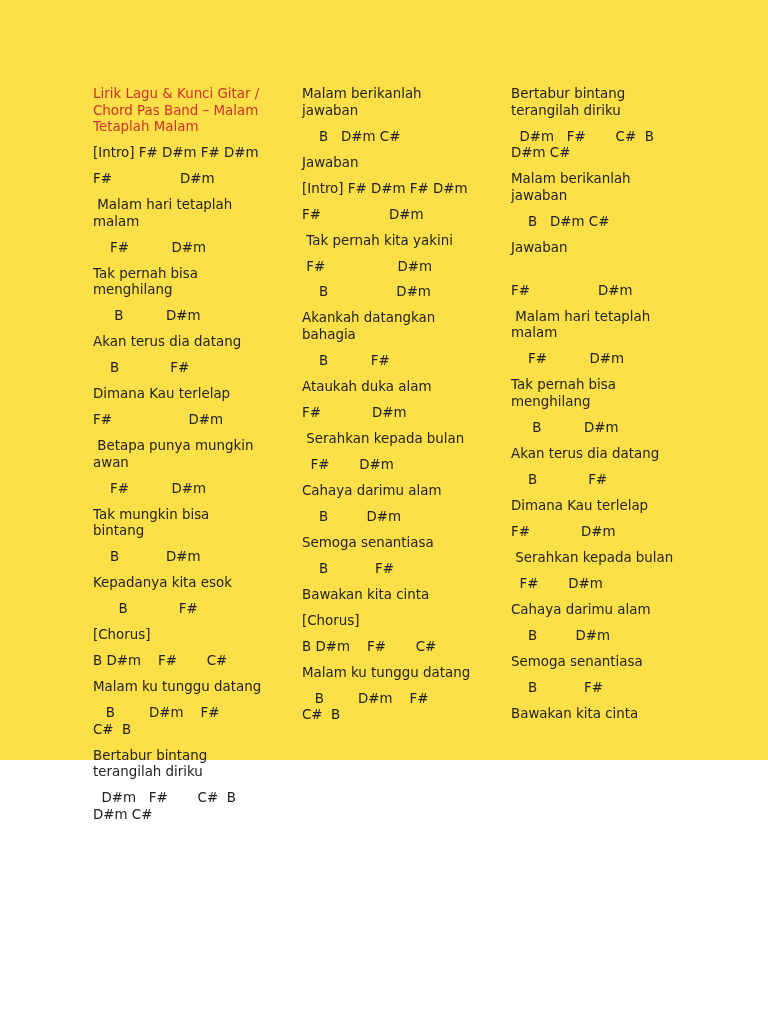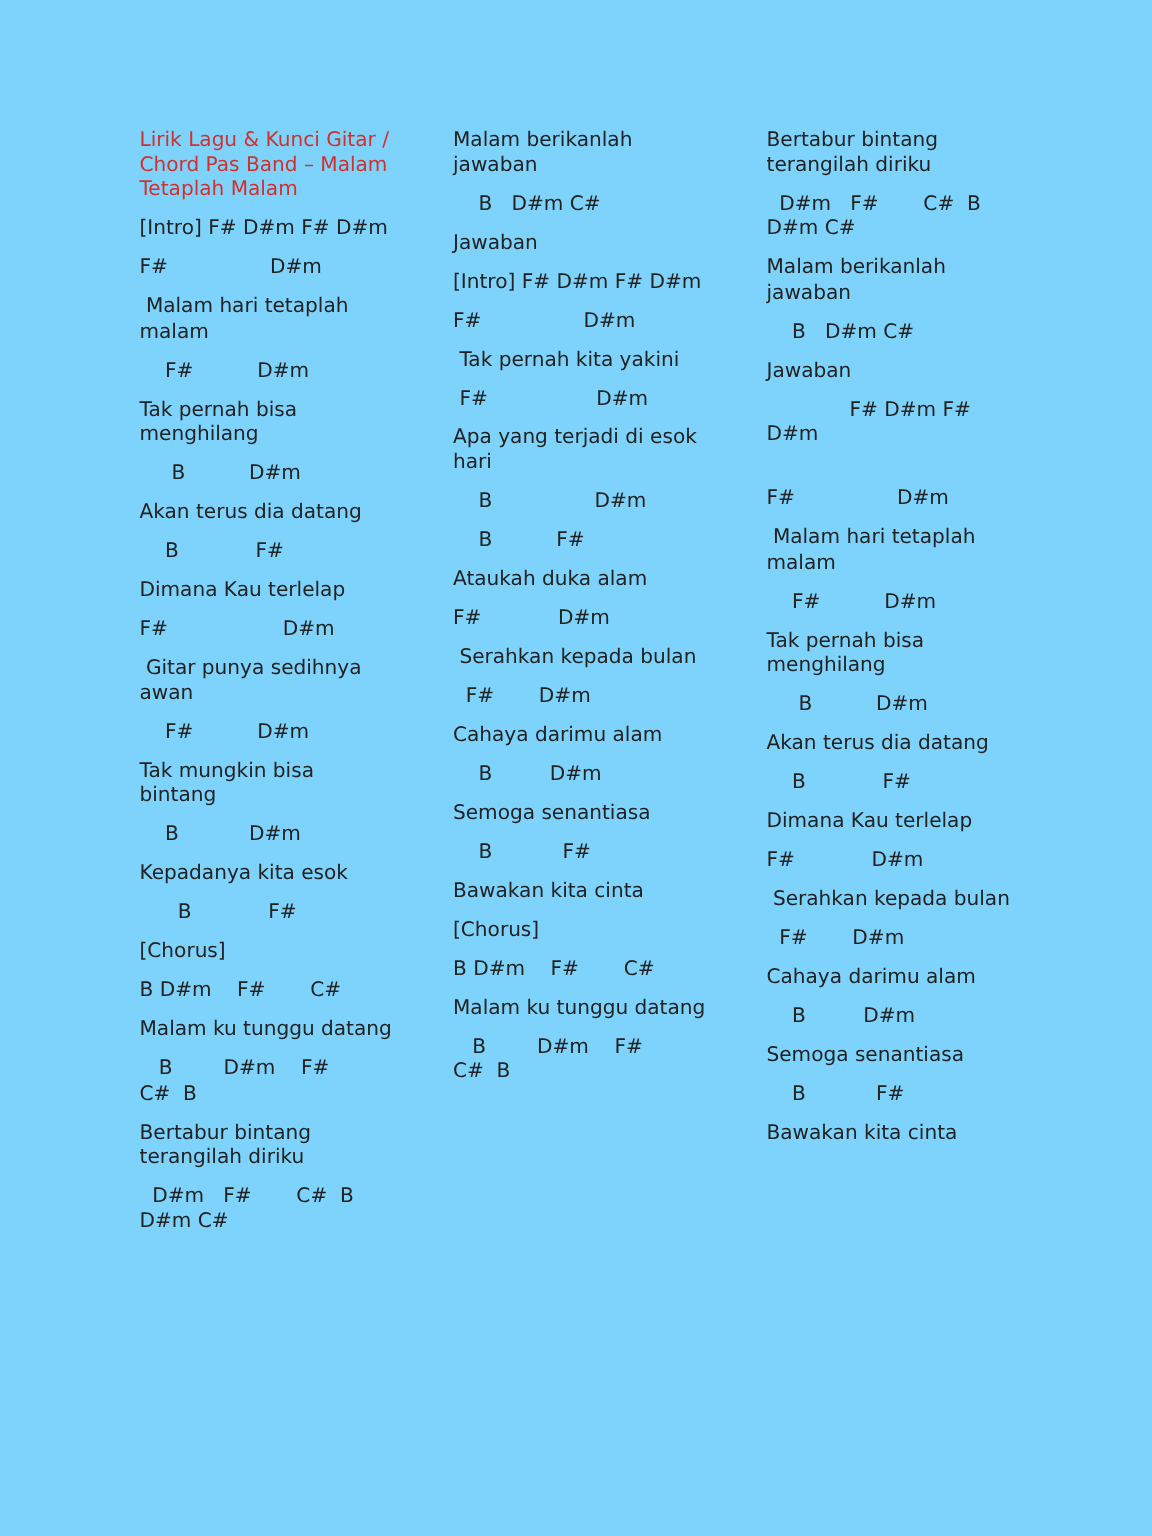--- a/index.html
+++ b/index.html
@@ -11,22 +11,22 @@
       width: 768px;
       height: 1024px;
       position: relative;
       overflow: hidden;
       font-family: "DejaVu Sans", sans-serif;
       color: #222222;
     }
     .page {
       position: absolute;
       left: 0; top: 0;
-      width: 768px; height: 1024px;
-      background: #7dd3fc;
+      width: 768px; height: 760px;
+      background: #fde047;
     }
     .col {
       position: absolute;
       top: 86px;
       width: 170px;
       font-size: 13.4px;
       line-height: 16.6px;
     }
     .col-1 { left: 93px; }
     .col-2 { left: 302px; }
@@ -52,21 +52,21 @@
     <p class="p">[Intro] F# D#m F# D#m</p>
     <p class="p chord">F#                D#m</p>
     <p class="p"> Malam hari tetaplah malam</p>
     <p class="p chord">    F#          D#m</p>
     <p class="p">Tak pernah bisa menghilang</p>
     <p class="p chord">     B          D#m</p>
     <p class="p">Akan terus dia datang</p>
     <p class="p chord">    B            F#</p>
     <p class="p">Dimana Kau terlelap</p>
     <p class="p chord">F#                  D#m</p>
-    <p class="p"> Gitar punya sedihnya awan</p>
+    <p class="p"> Betapa punya mungkin awan</p>
     <p class="p chord">    F#          D#m</p>
     <p class="p">Tak mungkin bisa bintang</p>
     <p class="p chord">    B           D#m</p>
     <p class="p">Kepadanya kita esok</p>
     <p class="p chord">      B            F#</p>
     <p class="p">[Chorus]</p>
     <p class="p chord">B D#m    F#       C#</p>
     <p class="p">Malam ku tunggu datang</p>
     <p class="p chord">   B        D#m    F#          C#  B</p>
     <p class="p">Bertabur bintang terangilah diriku</p>
@@ -74,22 +74,22 @@
   </div>
 
   <div class="col col-2">
     <p class="p">Malam berikanlah jawaban</p>
     <p class="p chord">    B   D#m C#</p>
     <p class="p">Jawaban</p>
     <p class="p">[Intro] F# D#m F# D#m</p>
     <p class="p chord">F#                D#m</p>
     <p class="p"> Tak pernah kita yakini</p>
     <p class="p chord"> F#                 D#m</p>
-    <p class="p">Apa yang terjadi di esok hari</p>
     <p class="p chord">    B                D#m</p>
+    <p class="p">Akankah datangkan bahagia</p>
     <p class="p chord">    B          F#</p>
     <p class="p">Ataukah duka alam</p>
     <p class="p chord">F#            D#m</p>
     <p class="p"> Serahkan kepada bulan</p>
     <p class="p chord">  F#       D#m</p>
     <p class="p">Cahaya darimu alam</p>
     <p class="p chord">    B         D#m</p>
     <p class="p">Semoga senantiasa</p>
     <p class="p chord">    B           F#</p>
     <p class="p">Bawakan kita cinta</p>
@@ -98,21 +98,20 @@
     <p class="p">Malam ku tunggu datang</p>
     <p class="p chord">   B        D#m    F#          C#  B</p>
   </div>
 
   <div class="col col-3">
     <p class="p">Bertabur bintang terangilah diriku</p>
     <p class="p chord">  D#m   F#       C#  B            D#m C#</p>
     <p class="p">Malam berikanlah jawaban</p>
     <p class="p chord">    B   D#m C#</p>
     <p class="p">Jawaban</p>
-    <p class="p chord">             F# D#m F#            D#m</p>
     <div class="spacer"></div>
     <p class="p chord">F#                D#m</p>
     <p class="p"> Malam hari tetaplah malam</p>
     <p class="p chord">    F#          D#m</p>
     <p class="p">Tak pernah bisa menghilang</p>
     <p class="p chord">     B          D#m</p>
     <p class="p">Akan terus dia datang</p>
     <p class="p chord">    B            F#</p>
     <p class="p">Dimana Kau terlelap</p>
     <p class="p chord">F#            D#m</p>

